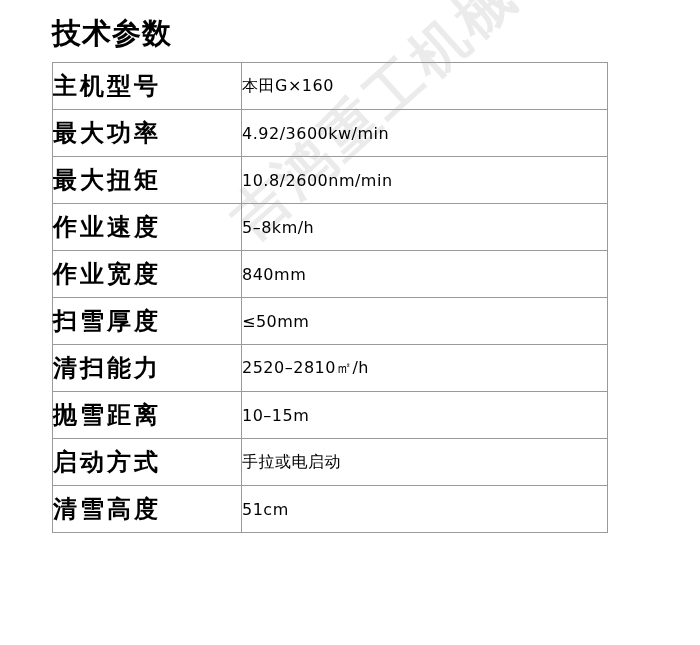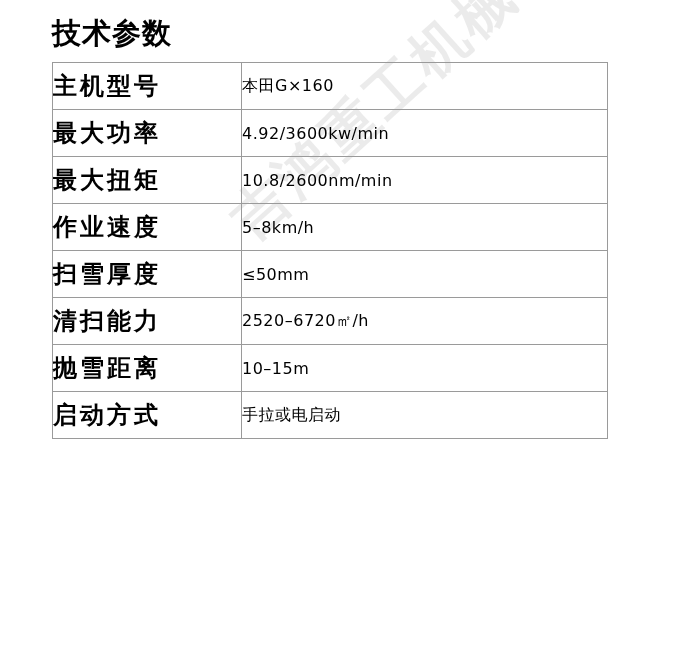--- a/index.html
+++ b/index.html
@@ -96,31 +96,39 @@
       </tr>
       <tr>
         <td class="label">最大扭矩</td>
         <td class="value">10.8/2600nm/min</td>
       </tr>
       <tr>
         <td class="label">作业速度</td>
         <td class="value">5–8km/h</td>
       </tr>
       <tr>
+        <td class="label">作业宽度</td>
+        <td class="value">840mm</td>
+      </tr>
+      <tr>
         <td class="label">扫雪厚度</td>
         <td class="value">≤50mm</td>
       </tr>
       <tr>
         <td class="label">清扫能力</td>
-        <td class="value">2520–6720㎡/h</td>
+        <td class="value">2520–2810㎡/h</td>
       </tr>
       <tr>
         <td class="label">抛雪距离</td>
         <td class="value">10–15m</td>
       </tr>
       <tr>
         <td class="label">启动方式</td>
         <td class="value">手拉或电启动</td>
       </tr>
+      <tr>
+        <td class="label">清雪高度</td>
+        <td class="value">51cm</td>
+      </tr>
     </tbody>
   </table>
 
 </div>
 
 </body></html>

